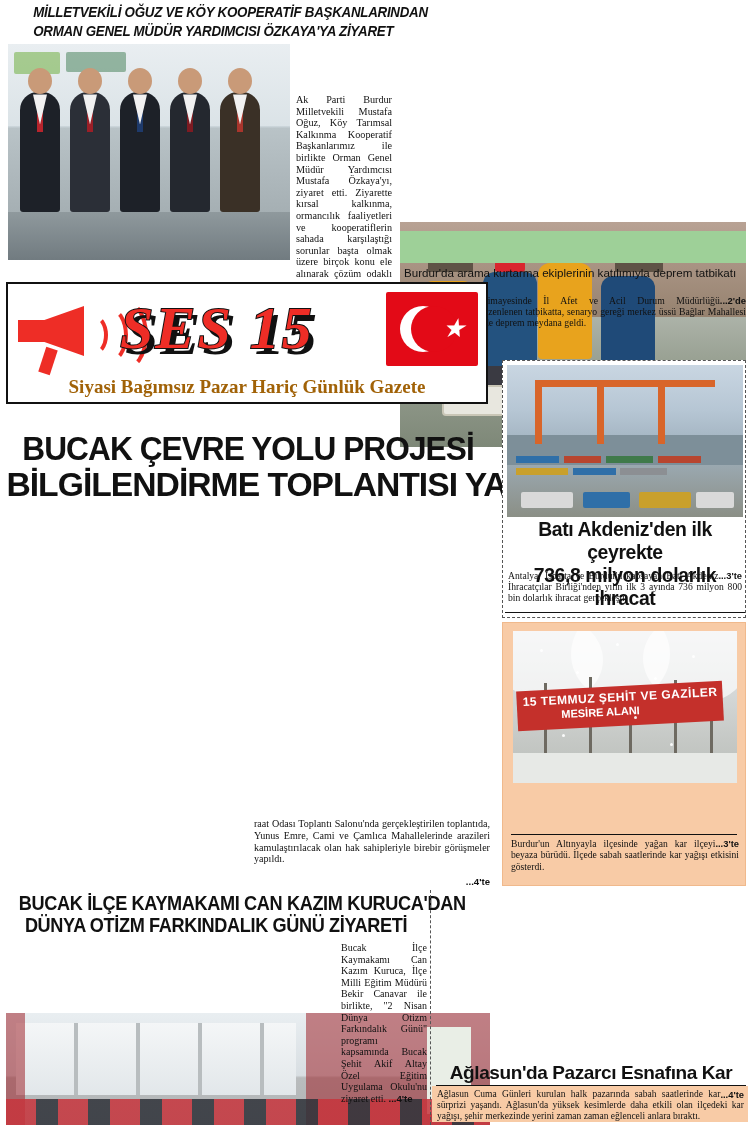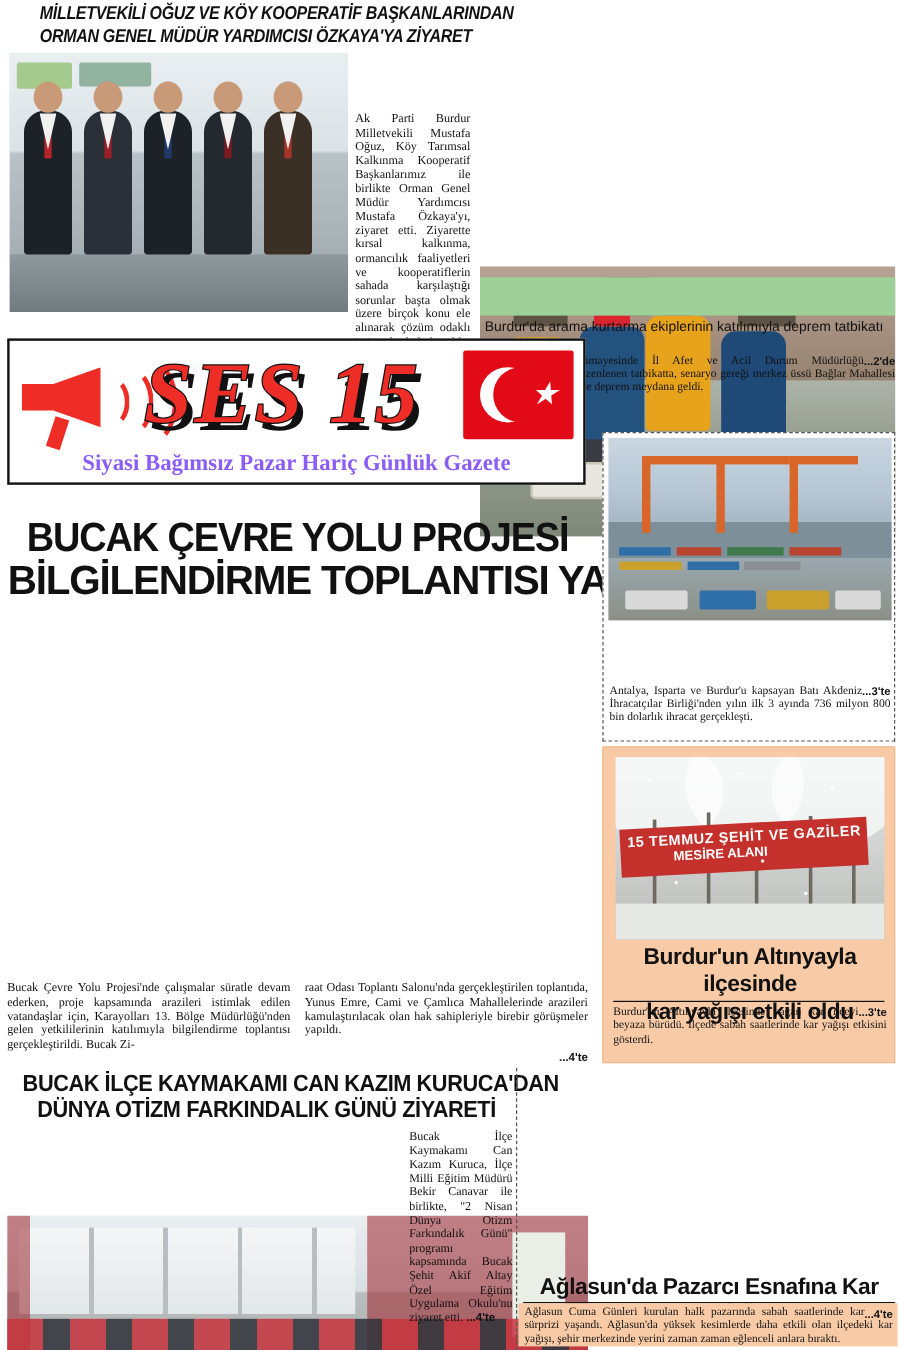--- a/index.html
+++ b/index.html
@@ -65,21 +65,21 @@
   
   #masthead{
     left:6px;top:282px;width:482px;height:122px;
     border:2px solid #111;background:#fff;box-sizing:border-box;
   }
   #logo-wrap{position:absolute;left:0;top:0;width:478px;height:100px;}
   #megaphone{position:absolute;left:10px;top:8px;width:110px;height:78px;}
   #ses-text{
     position:absolute;left:112px;top:-2px;
     font-family:"Liberation Serif", serif;
-    font-style:italic;font-weight:bold;font-size:72px;line-height:92px;
+    font-style:italic;font-weight:bold;font-size:60px;line-height:92px;
     color:#ee2d26;
     -webkit-text-stroke:2px #111;
     paint-order:stroke fill;
     text-shadow:5px 6px 0 #111;
     letter-spacing:2px;
     white-space:nowrap;
   }
   #flag{
     position:absolute;right:8px;top:8px;width:92px;height:74px;
     background:#e30a17;border-radius:2px;overflow:hidden;
@@ -90,21 +90,21 @@
   }
   #flag .moon2{
     position:absolute;left:25px;top:14px;width:46px;height:46px;border-radius:50%;
     background:#e30a17;
   }
   #flag .star{
     position:absolute;left:56px;top:26px;color:#fff;font-size:26px;line-height:22px;
   }
   #slogan{
     position:absolute;left:0;top:92px;width:478px;text-align:center;
-    font-family:"Liberation Serif", serif;font-weight:bold;font-size:19px;color:#8b5cf6;
+    font-family:"Liberation Serif", serif;font-weight:bold;font-size:19px;color:#a16207;
   }
 
   
   #datebar{
     left:6px;top:408px;width:482px;height:20px;
     border-bottom:2px solid #111;
     font-family:"Liberation Sans", sans-serif;font-weight:bold;font-size:11.6px;color:#111;
   }
   #datebar .d{position:absolute;left:4px;top:1px;transform:scaleX(.92);transform-origin:left;}
   #datebar .p{position:absolute;left:300px;top:1px;transform:scaleX(.92);transform-origin:left;}
@@ -168,21 +168,21 @@
     font-size:19px;line-height:23px;letter-spacing:-0.4px;
   }
   #snow-rule{position:absolute;left:8px;top:211px;width:226px;border-top:1.5px solid #111;}
   #snow-body{
     position:absolute;left:8px;top:215px;width:228px;
     font-size:9.6px;line-height:11.4px;color:#111;text-align:justify;
   }
   #snow-body .ref{float:right;font-family:"Liberation Sans",sans-serif;font-weight:bold;font-size:9.4px;}
 
   
-  #aut-head{left:4px;top:892px;width:424px;text-align:right;color:#111;}
+  #aut-head{left:4px;top:892px;width:424px;text-align:center;color:#111;}
   #aut-head .l1,#aut-head .l2{
     font-family:"Liberation Sans", sans-serif;font-weight:bold;
     font-size:19.5px;line-height:22px;letter-spacing:-0.4px;white-space:nowrap;
     transform:scaleX(.93);
   }
   #aut-text{
     left:341px;top:942px;width:86px;
     font-size:10px;line-height:11.6px;color:#111;text-align:justify;
   }
   #aut-text .ref{font-family:"Liberation Sans",sans-serif;font-weight:bold;font-size:9.6px;}
@@ -346,21 +346,20 @@
     <div style="position:absolute;left:2%;top:4%;width:58%;height:30%;background:repeating-linear-gradient(90deg,transparent 0 58px,#b8bdbf 58px 62px);"></div>
     <div style="position:absolute;left:62%;top:0;right:0;bottom:0;background:#9e242c;opacity:.55;"></div>
     <div style="position:absolute;left:0;top:0;width:4%;height:60%;background:#9e242c;opacity:.55;"></div>
     <div style="position:absolute;right:4%;top:6%;width:9%;height:36%;background:#e9eee6;"></div>
 
     <div style="position:absolute;left:0;right:0;top:36%;height:36%;background:repeating-linear-gradient(90deg,#c7343c 0 30px,#2e3138 30px 52px);opacity:.85;"></div>
 
   </div>
 
   <div class="abs serif" id="main-cols">
-    <div class="col c1">Bucak Çevre Yolu Projesi'nde çalışmalar süratle devam ederken, proje kapsamında arazileri istimlak edilen vatandaşlar için, Karayolları 13. Bölge Müdürlüğü'nden gelen yetkililerinin katılımıyla bilgilendirme toplantısı gerçekleştirildi. Bucak Zi-</div>
     <div class="col c2">raat Odası Toplantı Salonu'nda gerçekleştirilen toplantıda, Yunus Emre, Cami ve Çamlıca Mahallelerinde arazileri kamulaştırılacak olan hak sahipleriyle birebir görüşmeler yapıldı.</div>
     <div class="ref">...4'te</div>
   </div>
 
   <div class="abs" id="exp-box">
     <div class="photo p3" id="exp-photo">
       <div class="sea"></div>
       <div class="crane" style="left:12%;"></div>
         <div class="craneb" style="left:12%;width:28%;"></div>
       <div class="crane" style="left:38%;"></div>
@@ -372,20 +371,24 @@
       <div class="cont" style="left:42%;top:60%;width:20%;background:#3f7a4a;"></div>
       <div class="cont" style="left:64%;top:60%;width:18%;background:#b8452f;"></div>
       <div class="cont" style="left:4%;top:68%;width:22%;background:#c9a02c;"></div>
       <div class="cont" style="left:28%;top:68%;width:18%;background:#2f6fa8;"></div>
       <div class="cont" style="left:48%;top:68%;width:20%;background:#8c8f93;"></div>
       <div class="truck" style="left:6%;width:22%;background:#d9d9d9;"></div>
       <div class="truck" style="left:32%;width:20%;background:#2f6fa8;"></div>
       <div class="truck" style="left:56%;width:22%;background:#c9a02c;"></div>
       <div class="truck" style="left:80%;width:16%;background:#d9d9d9;"></div>
     </div>
+    <div id="exp-title">
+      <div>Batı Akdeniz'den ilk çeyrekte</div>
+      <div>736,8 milyon dolarlık ihracat</div>
+    </div>
     <div id="exp-body" class="serif">
       <span class="ref">...3'te</span>
       <span>Antalya, Isparta ve Burdur'u kapsayan Batı Akdeniz İhracatçılar Birliği'nden yılın ilk 3 ayında 736 milyon 800 bin dolarlık ihracat gerçekleşti.</span>
     </div>
   </div>
 
   <div class="abs" id="snow-box">
     <div class="photo p4" id="snow-photo">
       <div class="canopy" style="left:-6%;top:-10%;width:46%;height:58%;"></div>
       <div class="canopy" style="left:26%;top:-16%;width:44%;height:62%;"></div>
@@ -402,24 +405,20 @@
       <div style="position:absolute;left:0;right:0;bottom:0;height:20%;background:#e7e9e6;"></div>
       <div class="snowfl" style="left:12%;top:12%"></div>
         <div class="snowfl" style="left:28%;top:26%"></div>
       <div class="snowfl" style="left:46%;top:8%"></div>
         <div class="snowfl" style="left:63%;top:30%"></div>
       <div class="snowfl" style="left:80%;top:16%"></div>
         <div class="snowfl" style="left:22%;top:68%"></div>
       <div class="snowfl" style="left:70%;top:74%"></div>
         <div class="snowfl" style="left:54%;top:56%"></div>
     </div>
-    <div id="snow-title">
-      <div>Burdur'un Altınyayla ilçesinde</div>
-      <div>kar yağışı etkili oldu</div>
-    </div>
     <div id="snow-rule"></div>
     <div id="snow-body" class="serif">
       <span class="ref">...3'te</span>
       <span>Burdur'un Altınyayla ilçesinde yağan kar ilçeyi beyaza bürüdü. İlçede sabah saatlerinde kar yağışı etkisini gösterdi.</span>
     </div>
   </div>
 
   <div class="abs" id="aut-head">
     <div class="l1">BUCAK İLÇE KAYMAKAMI CAN KAZIM KURUCA'DAN</div>
     <div class="l2">DÜNYA OTİZM FARKINDALIK GÜNÜ ZİYARETİ</div>

